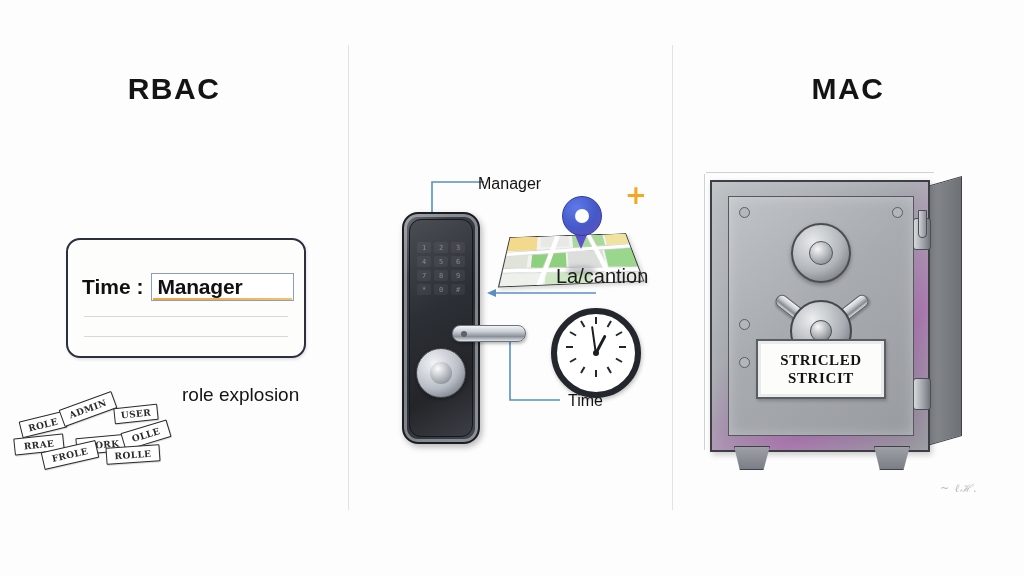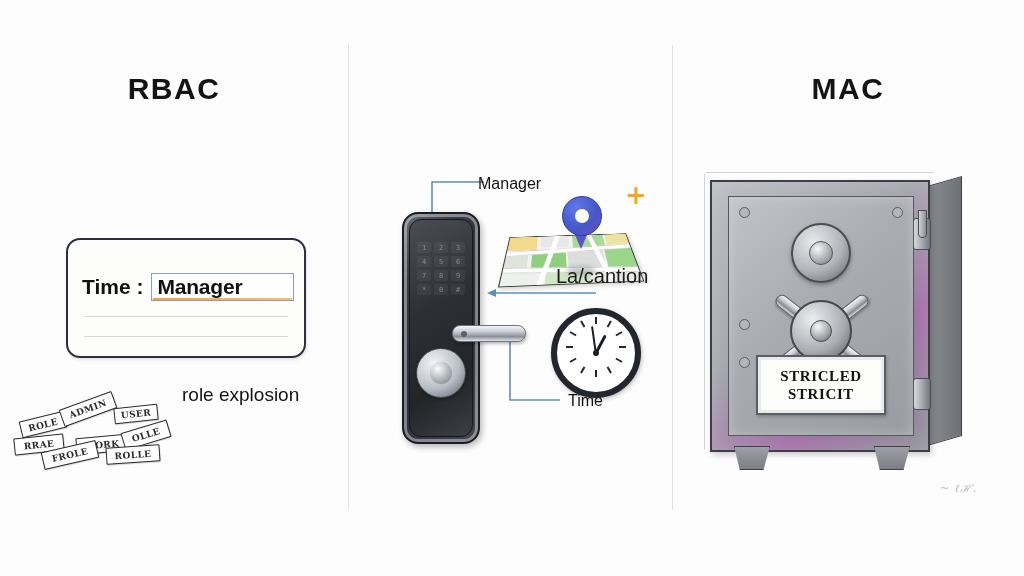--- a/index.html
+++ b/index.html
@@ -269,21 +269,21 @@
     border:2px solid #44474c;
   }
   .spoke-hub:after{
     content:"";position:absolute;left:50%;top:50%;transform:translate(-50%,-50%);
     width:20px;height:20px;border-radius:50%;
     background:radial-gradient(circle at 35% 30%,#f7f8f9,#8f9399 72%,#63676d);
     border:1px solid #4a4d52;
   }
   .placard{
     position:absolute;left:50%;transform:translateX(-50%);
-    bottom:20px;width:126px;height:56px;
+    bottom:36px;width:126px;height:56px;
     background:#fcfcfb;
     border:2px solid #5a5d62;
     box-shadow:inset 0 0 0 3px #e9eaec, 1px 2px 3px rgba(0,0,0,.2);
     display:flex;flex-direction:column;align-items:center;justify-content:center;
     gap:1px;
   }
   .placard-line{
     font-size:15px;font-weight:bold;color:#131313;letter-spacing:.6px;
     font-family:"Liberation Serif", serif;
   }

